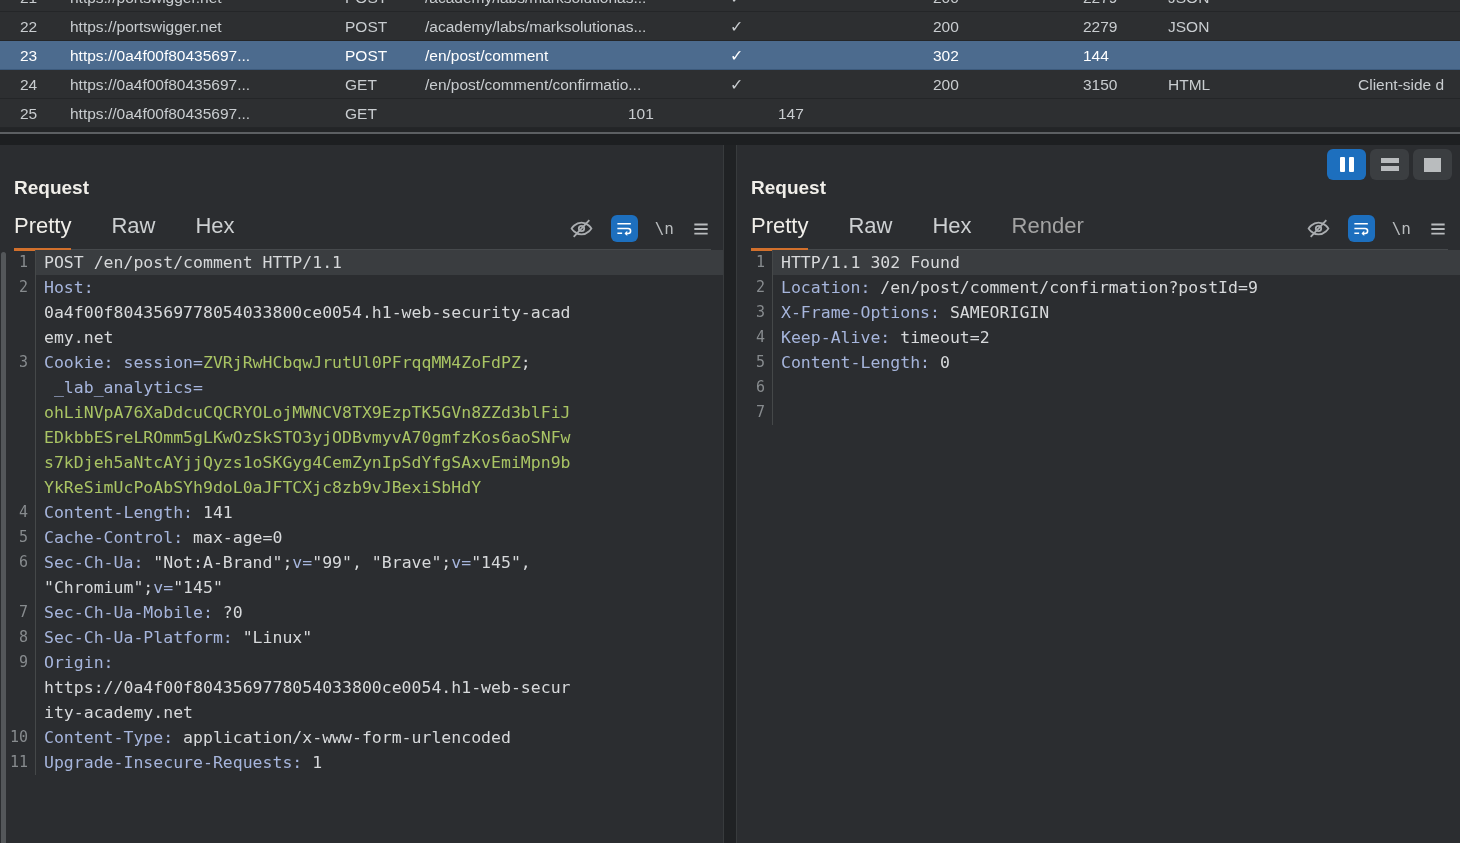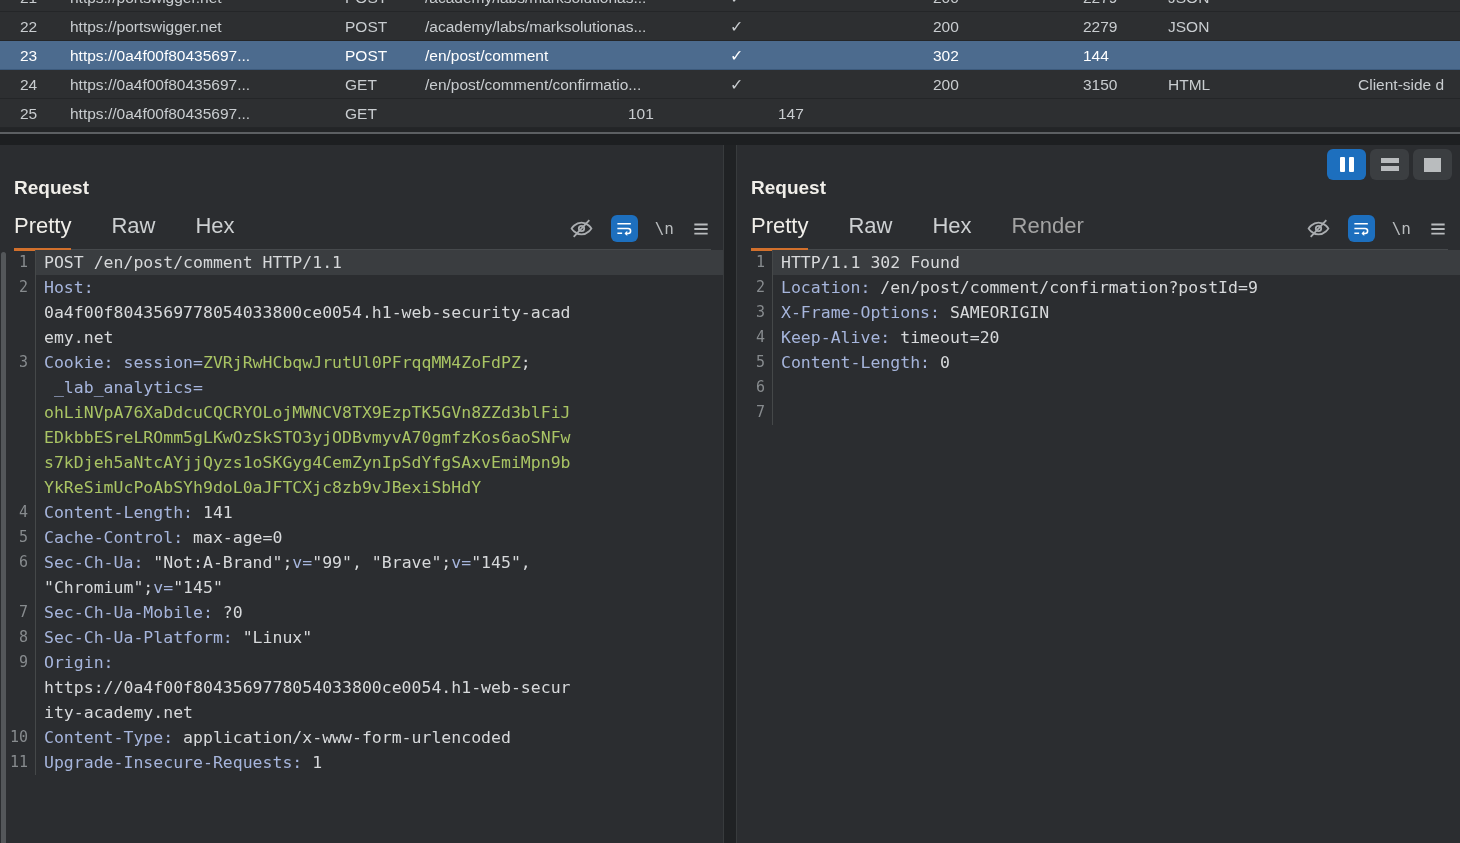--- a/index.html
+++ b/index.html
@@ -375,21 +375,21 @@
           <div class="eline">
             <span class="lnum">2</span>
             <span class="lcode"><span class="sg-hdr">Location:</span><span class="sg-plain"> /en/post/comment/confirmation?postId=9</span></span>
           </div>
           <div class="eline">
             <span class="lnum">3</span>
             <span class="lcode"><span class="sg-hdr">X-Frame-Options:</span><span class="sg-plain"> SAMEORIGIN</span></span>
           </div>
           <div class="eline">
             <span class="lnum">4</span>
-            <span class="lcode"><span class="sg-hdr">Keep-Alive:</span><span class="sg-plain"> timeout=20</span></span>
+            <span class="lcode"><span class="sg-hdr">Keep-Alive:</span><span class="sg-plain"> timeout=2</span></span>
           </div>
           <div class="eline">
             <span class="lnum">5</span>
             <span class="lcode"><span class="sg-hdr">Content-Length:</span><span class="sg-plain"> 0</span></span>
           </div>
           <div class="eline">
             <span class="lnum">6</span>
             <span class="lcode"></span>
           </div>
           <div class="eline">

